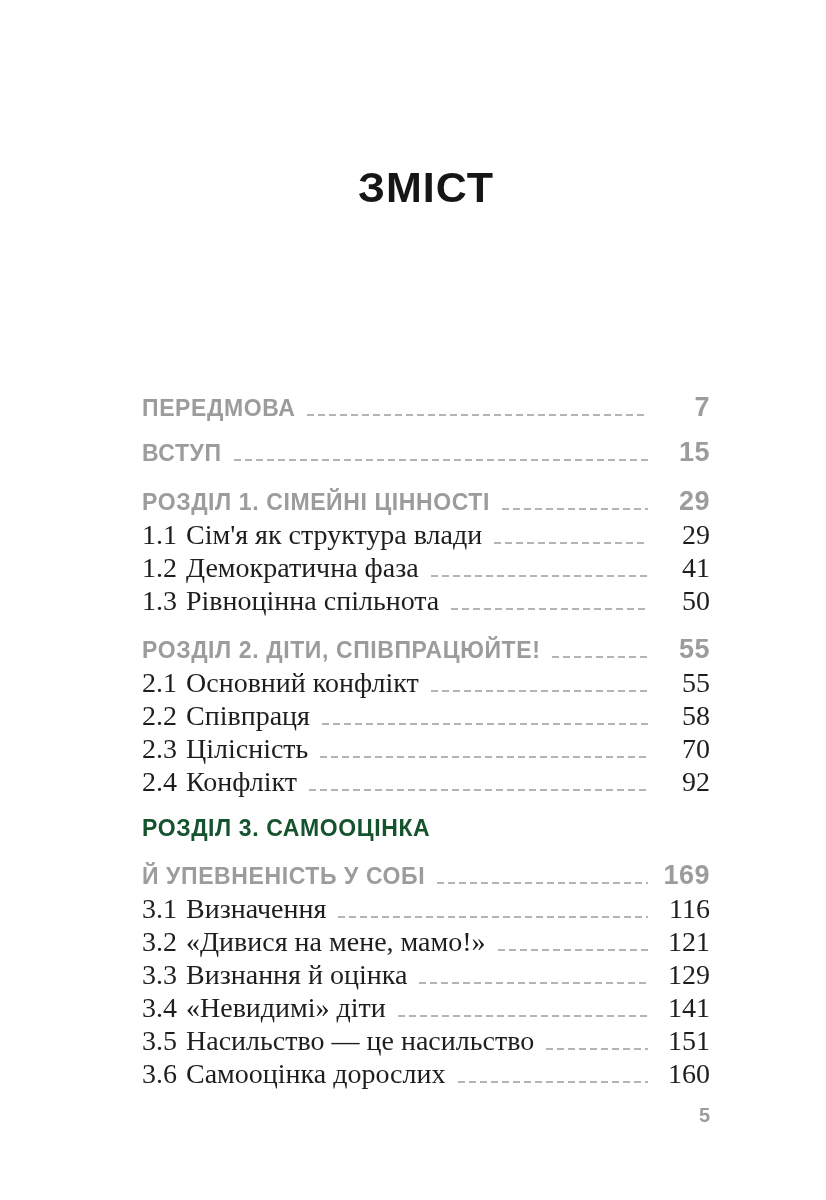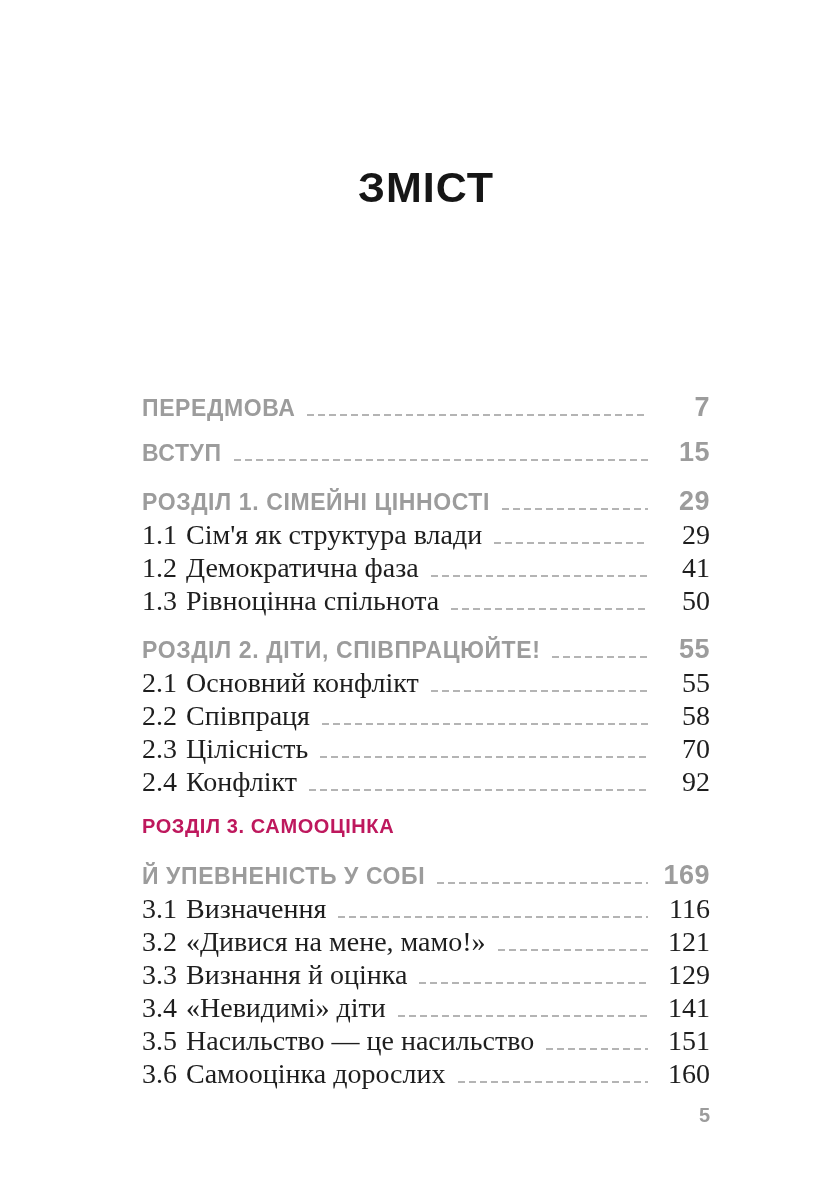--- a/index.html
+++ b/index.html
@@ -56,23 +56,23 @@
     font-weight: 700;
     color: #9c9c9c;
     letter-spacing: 0.5px;
   }
   .heading-line1 {
     margin-top: 16px;
     height: 33px;
     display: flex;
     align-items: baseline;
     font-weight: 700;
-    font-size: 20px;
+    font-size: 23px;
     letter-spacing: 0.6px;
-    color: #be185d;
+    color: #14532d;
   }
   .heading-line2 { margin-top: 12px; }
   
   .item {
     font-family: "Liberation Serif", serif;
     font-size: 28px;
     color: #1e1e1e;
   }
   .i-num {
     display: inline-block;

